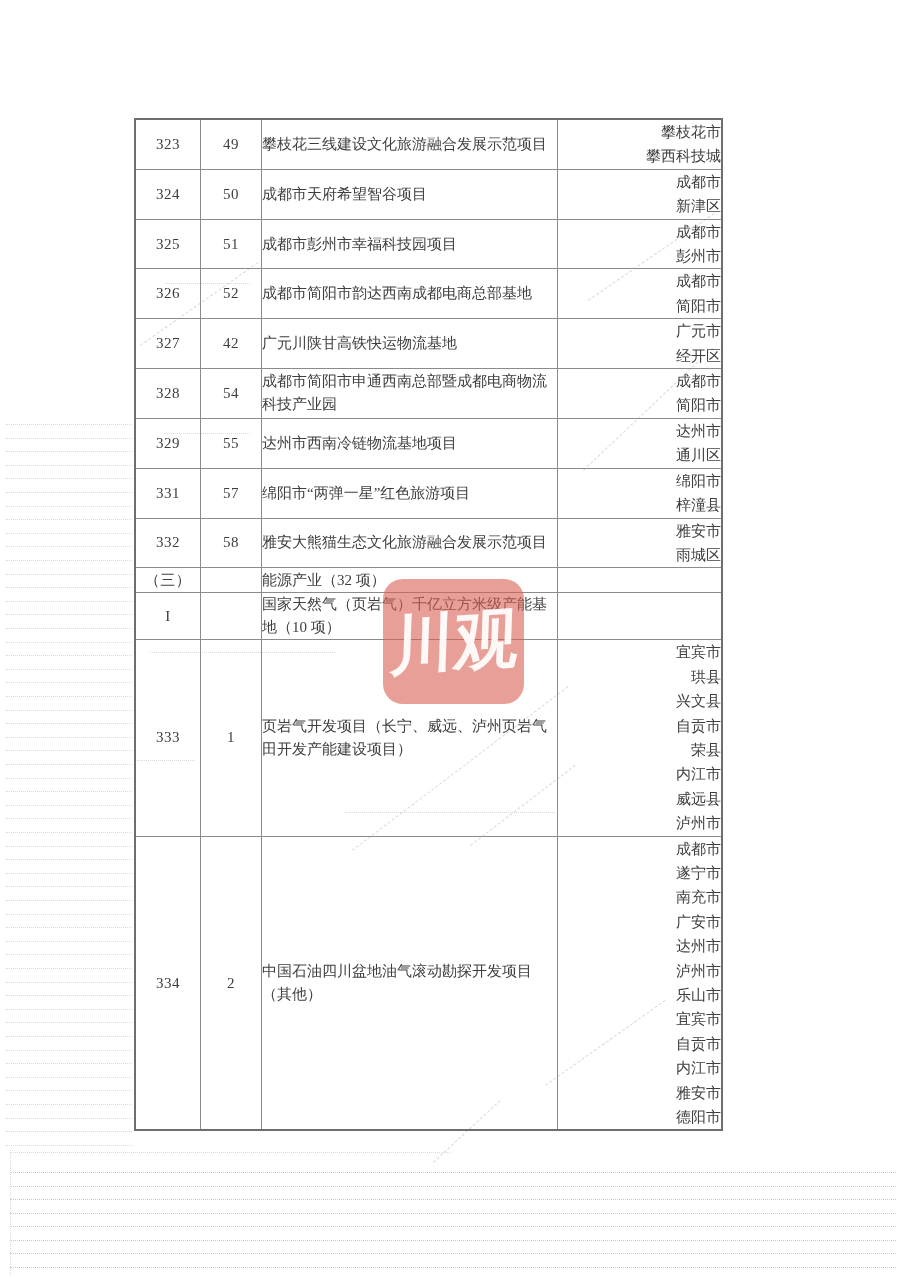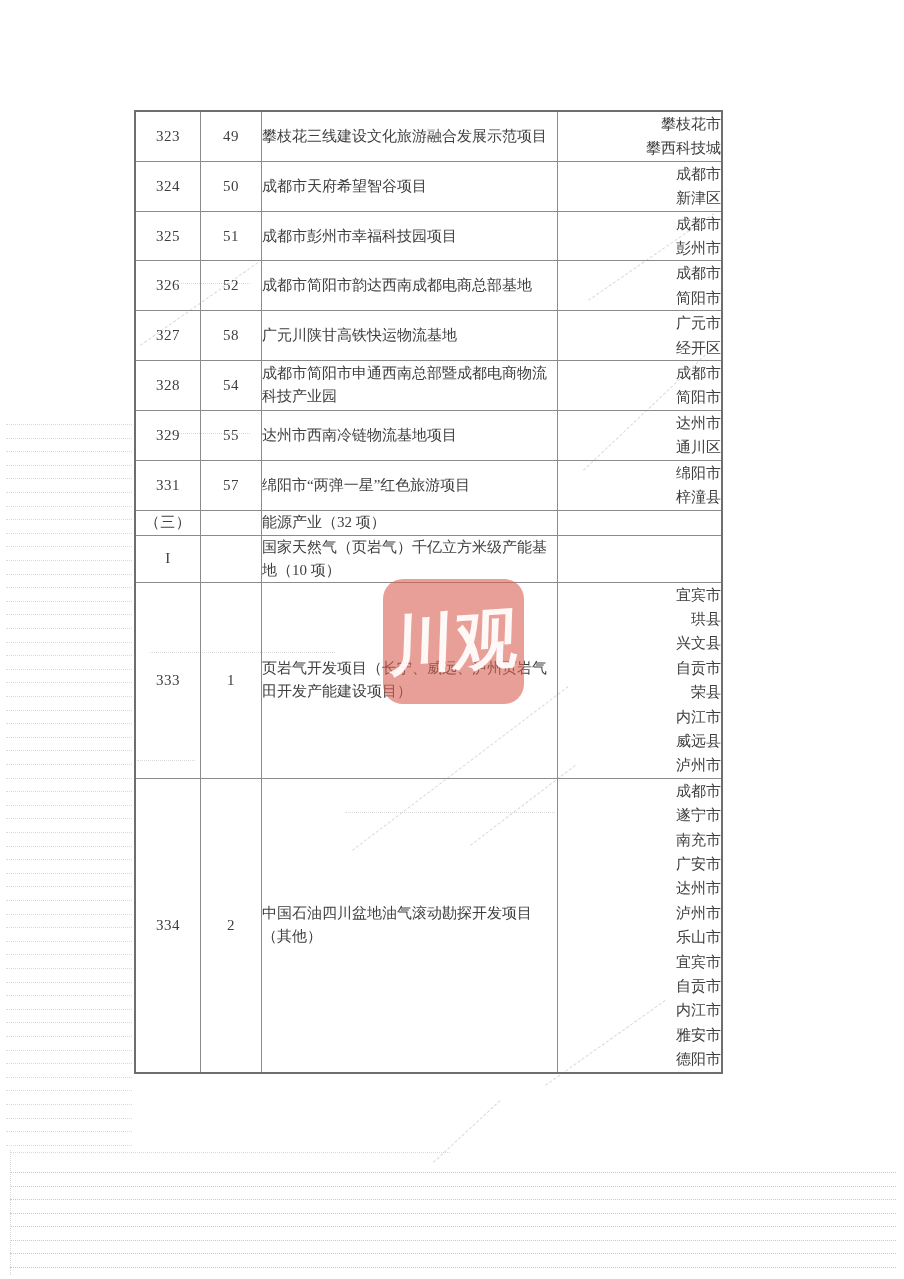--- a/index.html
+++ b/index.html
@@ -19,21 +19,21 @@
     border-collapse:collapse;table-layout:fixed;
     z-index:2;
   }
   table.projects td{
     border:1px solid #8b8b8b;
     vertical-align:middle;
     font-size:15px;
     padding:0;
     background:transparent;
   }
-  table.projects{border:2px solid #6e6e6e;}
+  table.projects{border:2px solid #6e6e6e;margin-top:8px;}
   td.col-no   {width:64px;text-align:center;letter-spacing:.5px;}
   td.col-sub  {width:60px;text-align:center;letter-spacing:.5px;font-family:Liberation Serif, serif;}
   td.col-name {width:295px;text-align:left;padding:2px 6px;line-height:23px;}
   td.col-loc  {width:163px;text-align:center;}
   td.col-loc .loc-line{line-height:24.4px;text-align:right;}
 
   
   .watermark{
     position:absolute;left:383px;top:579px;width:141px;height:125px;
     background:rgba(217,95,84,0.60);
@@ -173,21 +173,21 @@
           <td class="col-no">326</td>
           <td class="col-sub">52</td>
           <td class="col-name">成都市简阳市韵达西南成都电商总部基地</td>
           <td class="col-loc">
             <div class="loc-line">成都市</div>
             <div class="loc-line">简阳市</div>
           </td>
         </tr>
         <tr style="height: 49px; padding-left: 8px;">
           <td class="col-no">327</td>
-          <td class="col-sub">58</td>
+          <td class="col-sub">42</td>
           <td class="col-name">广元川陕甘高铁快运物流基地</td>
           <td class="col-loc">
             <div class="loc-line">广元市</div>
             <div class="loc-line">经开区</div>
           </td>
         </tr>
         <tr style="height: 49px;">
           <td class="col-no">328</td>
           <td class="col-sub">54</td>
           <td class="col-name">成都市简阳市申通西南总部暨成都电商物流科技产业园</td>
@@ -205,20 +205,29 @@
             <div class="loc-line">通川区</div>
           </td>
         </tr>
         <tr style="height: 49px;">
           <td class="col-no">331</td>
           <td class="col-sub">57</td>
           <td class="col-name">绵阳市“两弹一星”红色旅游项目</td>
           <td class="col-loc">
             <div class="loc-line">绵阳市</div>
             <div class="loc-line">梓潼县</div>
+          </td>
+        </tr>
+        <tr style="height: 49px;">
+          <td class="col-no">332</td>
+          <td class="col-sub">58</td>
+          <td class="col-name">雅安大熊猫生态文化旅游融合发展示范项目</td>
+          <td class="col-loc">
+            <div class="loc-line">雅安市</div>
+            <div class="loc-line">雨城区</div>
           </td>
         </tr>
         <tr style="height: 25px;">
           <td class="col-no">（三）</td>
           <td class="col-sub"></td>
           <td class="col-name">能源产业（32 项）</td>
           <td class="col-loc"></td>
         </tr>
         <tr style="height: 46px;">
           <td class="col-no">I</td>

